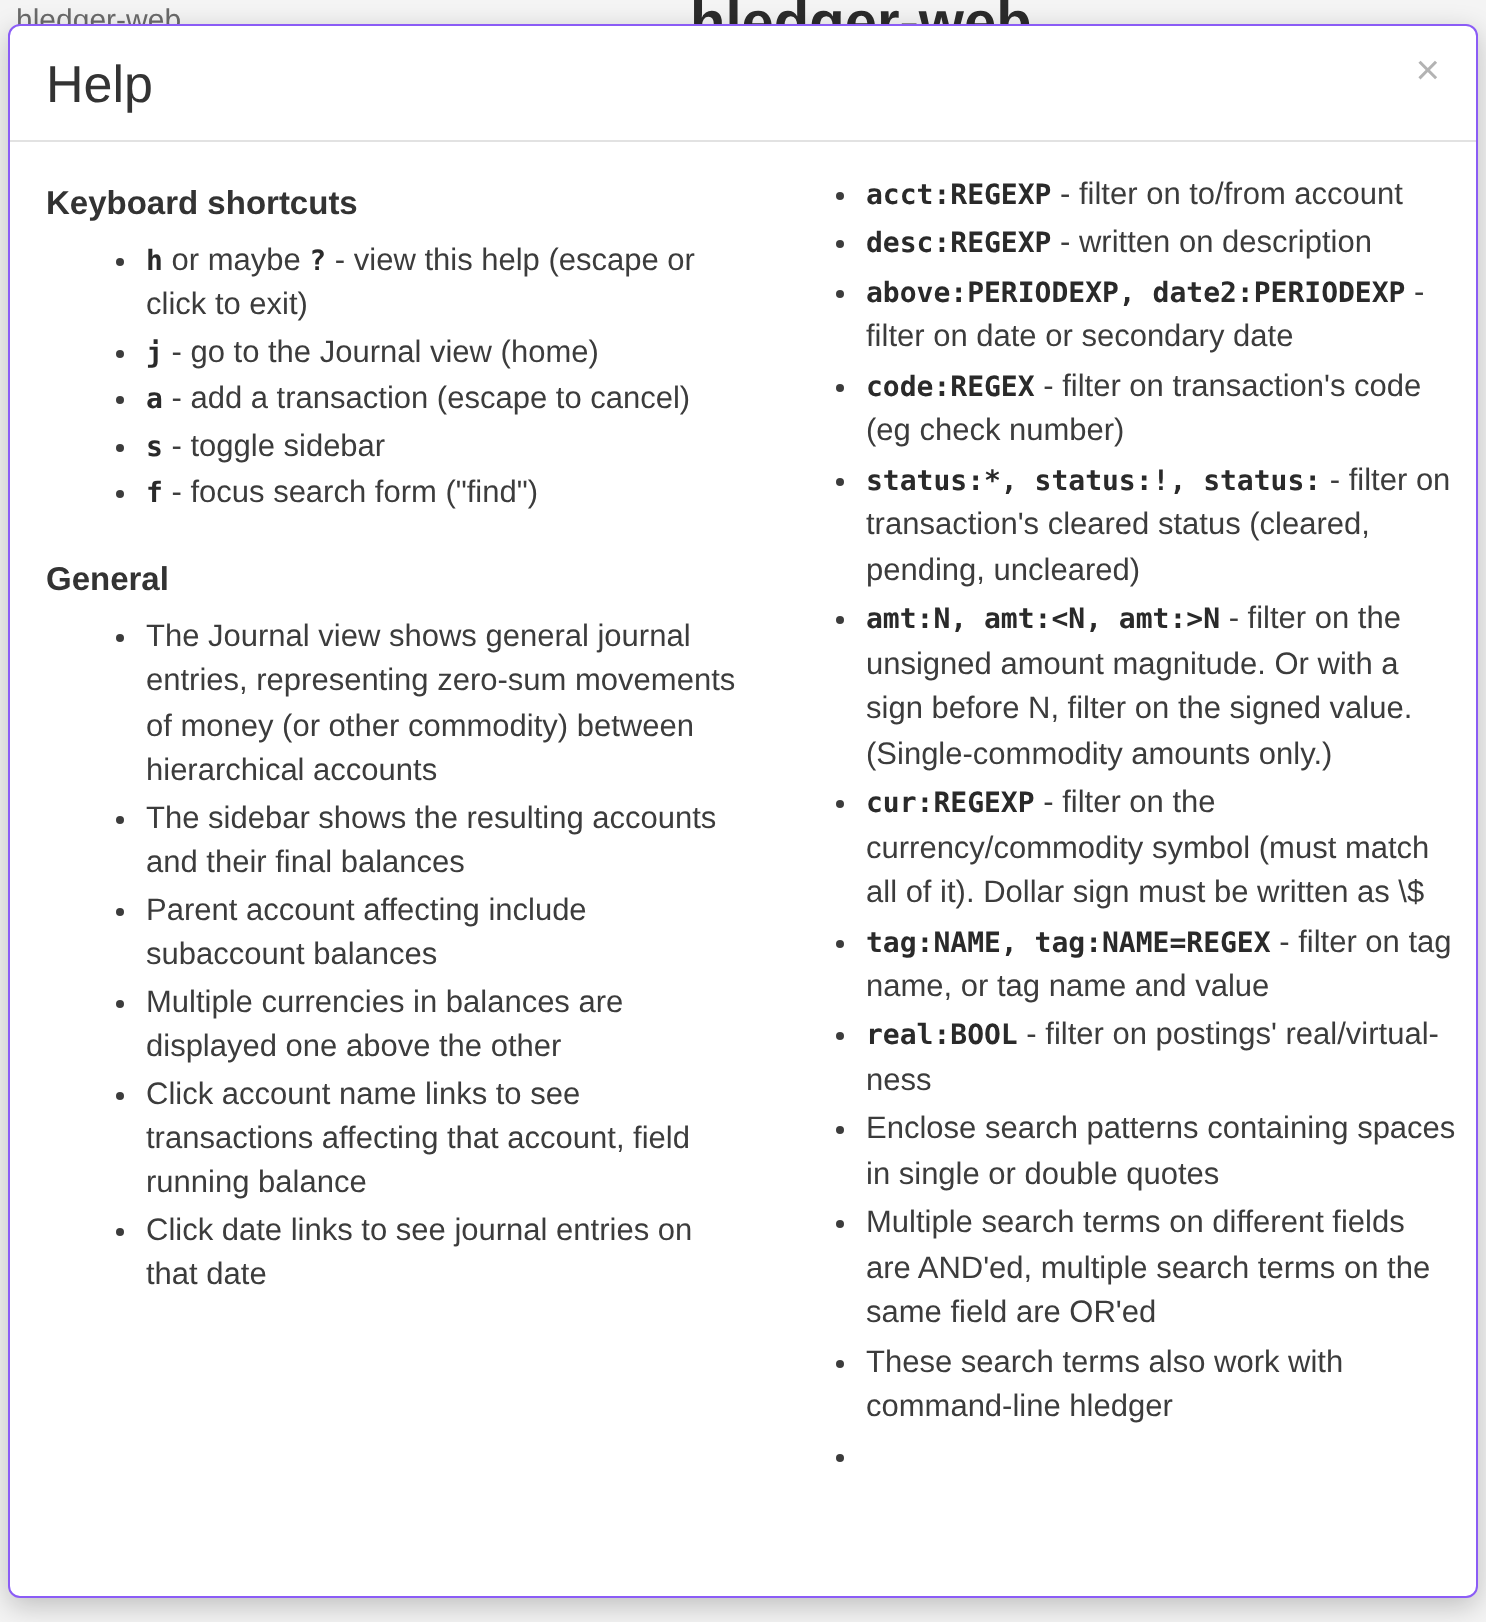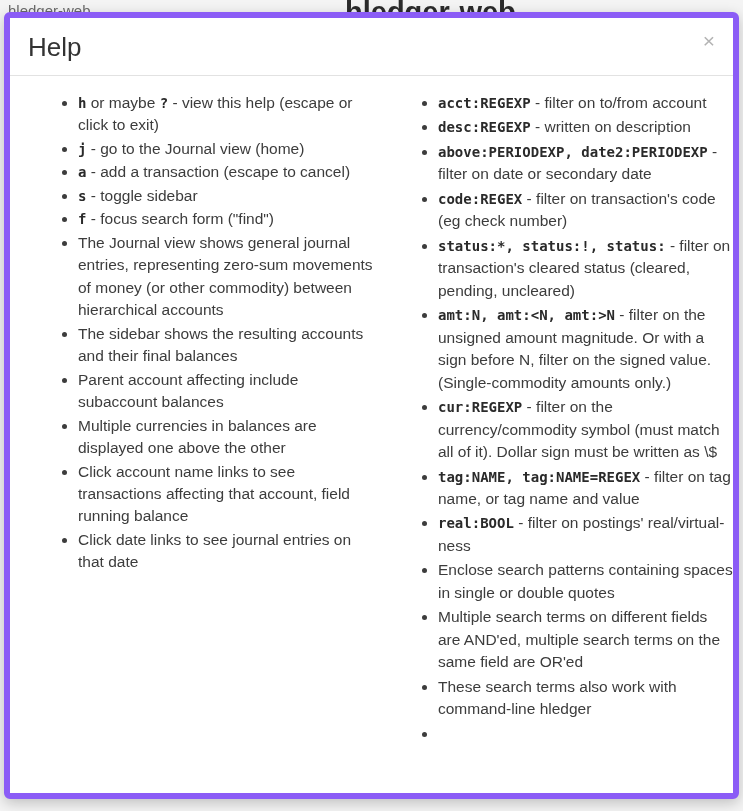--- a/index.html
+++ b/index.html
@@ -40,21 +40,21 @@
     white-space: nowrap;
   }
 
   #modal {
     position: absolute;
     top: 12px;
     left: 4px;
     width: 735px;
     height: 787px;
     background: #ffffff;
-    border: 6px solid #8b5cf6;
+    border: 1px solid #8b5cf6;
     border-radius: 6px;
     box-shadow: 0 4px 14px rgba(0,0,0,0.22);
     box-sizing: border-box;
     overflow: hidden;
   }
 
   #modal-header {
     position: relative;
     height: 58px;
     border-bottom: 1px solid #e2e2e2;
@@ -159,28 +159,30 @@
   <div id="modal-header">
     <div id="modal-title">Help</div>
     <button id="close-button">×</button>
   </div>
 
   <div id="modal-body">
     <div class="columns">
 
       <div class="col-left">
 
+        <h4 class="section">Keyboard shortcuts</h4>
         <ul class="helplist">
           <li><code class="mono">h</code><span> or maybe </span><code class="mono">?</code><span> - view this help (escape or click to exit)</span></li>
           <li><code class="mono">j</code><span> - go to the Journal view (home)</span></li>
           <li><code class="mono">a</code><span> - add a transaction (escape to cancel)</span></li>
           <li><code class="mono">s</code><span> - toggle sidebar</span></li>
           <li><code class="mono">f</code><span> - focus search form ("find")</span></li>
         </ul>
 
+        <h4 class="section second">General</h4>
         <ul class="helplist">
           <li>The Journal view shows general journal entries, representing zero-sum movements of money (or other commodity) between hierarchical accounts</li>
           <li>The sidebar shows the resulting accounts and their final balances</li>
           <li>Parent account affecting include subaccount balances</li>
           <li>Multiple currencies in balances are displayed one above the other</li>
           <li>Click account name links to see transactions affecting that account, field running balance</li>
           <li>Click date links to see journal entries on that date</li>
         </ul>
 
       </div>

